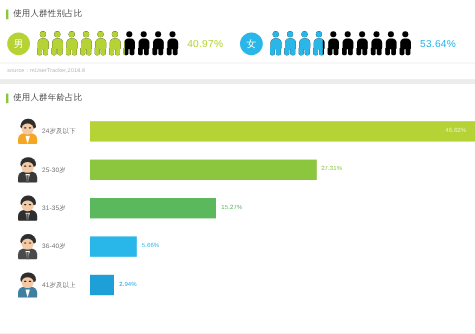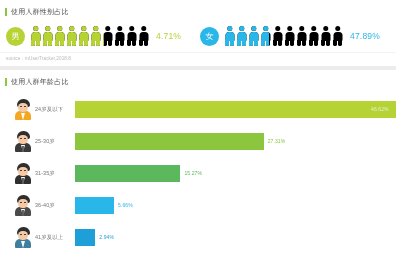--- a/index.html
+++ b/index.html
@@ -372,21 +372,21 @@
                 <span class="body"></span>
                 <span class="leg-l"></span>
                 <span class="leg-r"></span>
               </div>
               <div class="person">
                 <span class="body"></span>
                 <span class="leg-l"></span>
               </div>
             </div>
           </div>
-        <span class="pct male">4.71%</span>
+        <span class="pct male">40.97%</span>
       </div>
 
       <div class="gender-group female">
         <span class="gender-badge female">女</span>
         <div class="people track" id="female-people" style="width: 119px;">
             <div class="person">
               <span class="head"></span>
               <span class="body"></span>
               <span class="leg-l"></span>
               <span class="leg-r"></span>
@@ -465,21 +465,21 @@
                 <span class="leg-r"></span>
               </div>
               <div class="person">
                 <span class="head"></span>
                 <span class="body"></span>
                 <span class="leg-l"></span>
                 <span class="leg-r"></span>
               </div>
             </div>
           </div>
-        <span class="pct female">47.89%</span>
+        <span class="pct female">53.64%</span>
       </div>
 
     </div>
 
     <div class="source">source：mUserTracker,2018.8</div>
   </section>
 
   <section class="card age-card">
     <div class="card-title">
       <span class="title-bar"></span>

